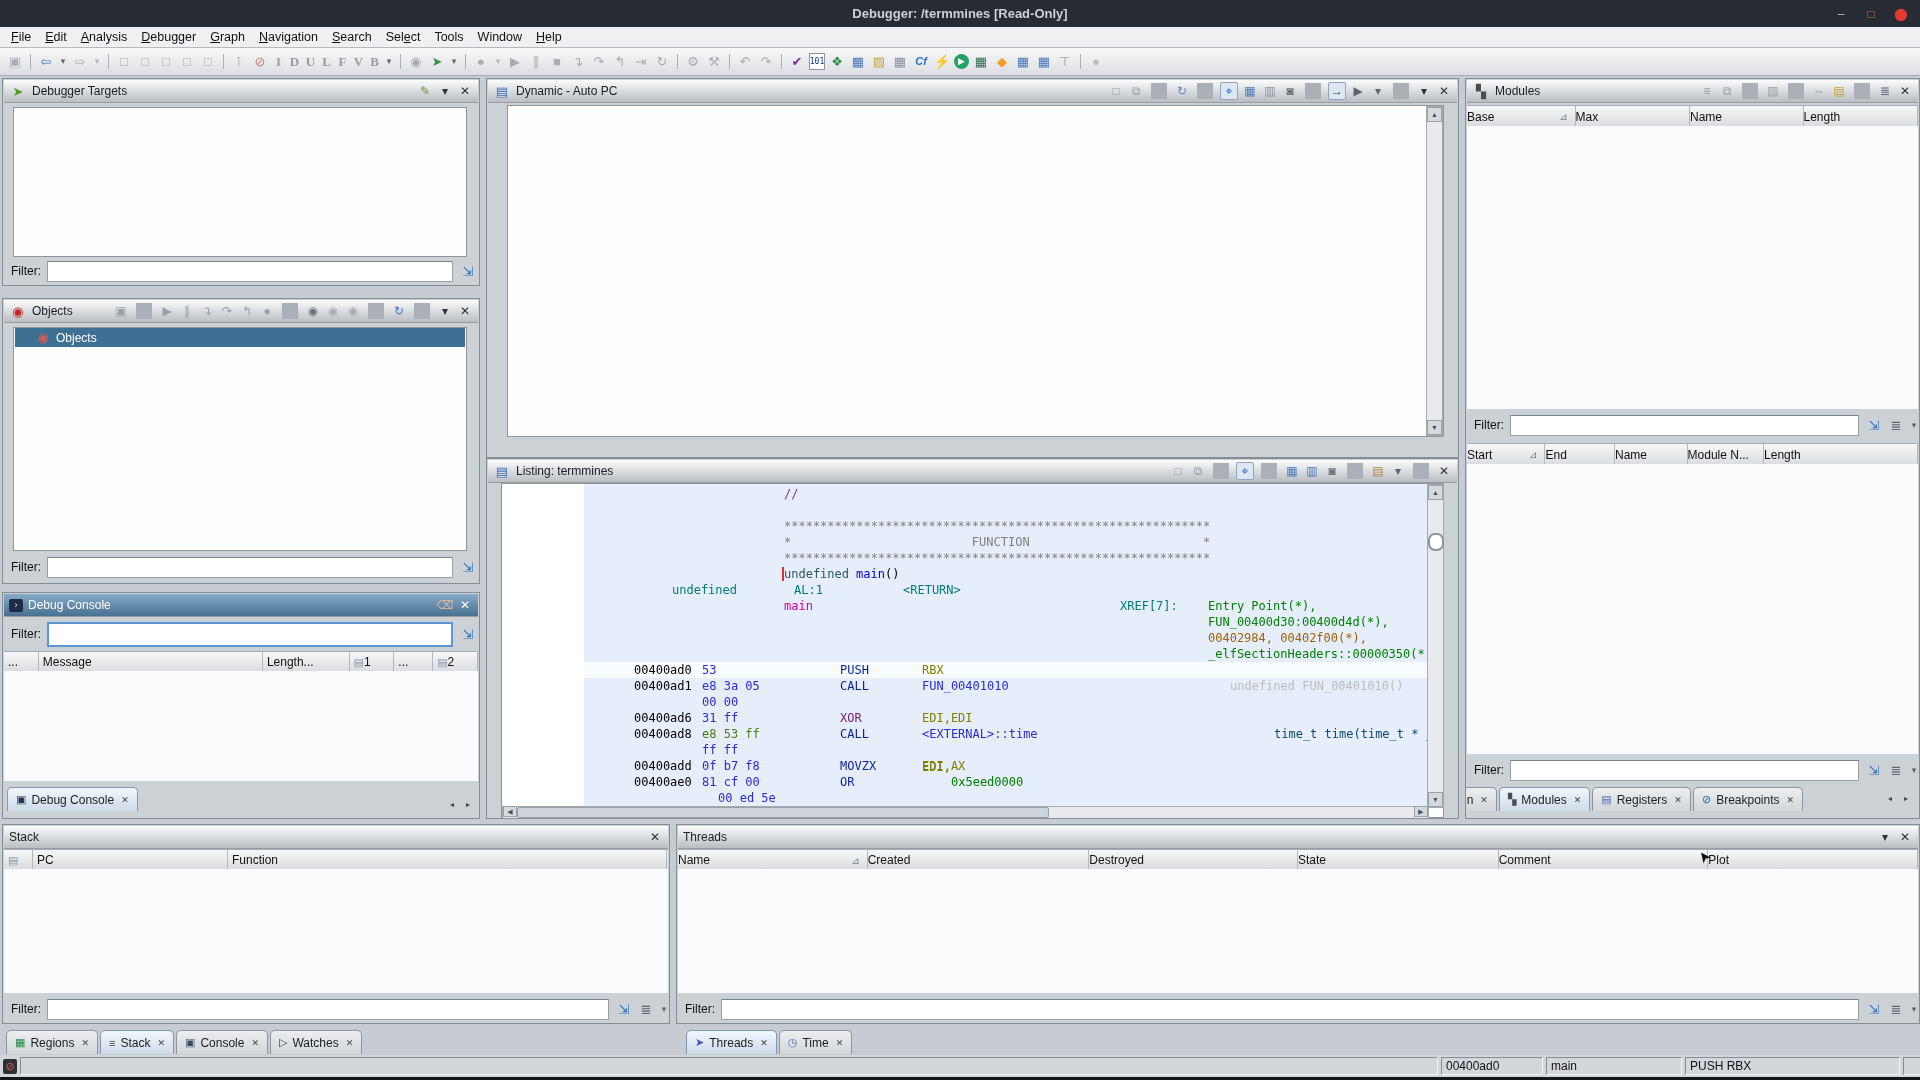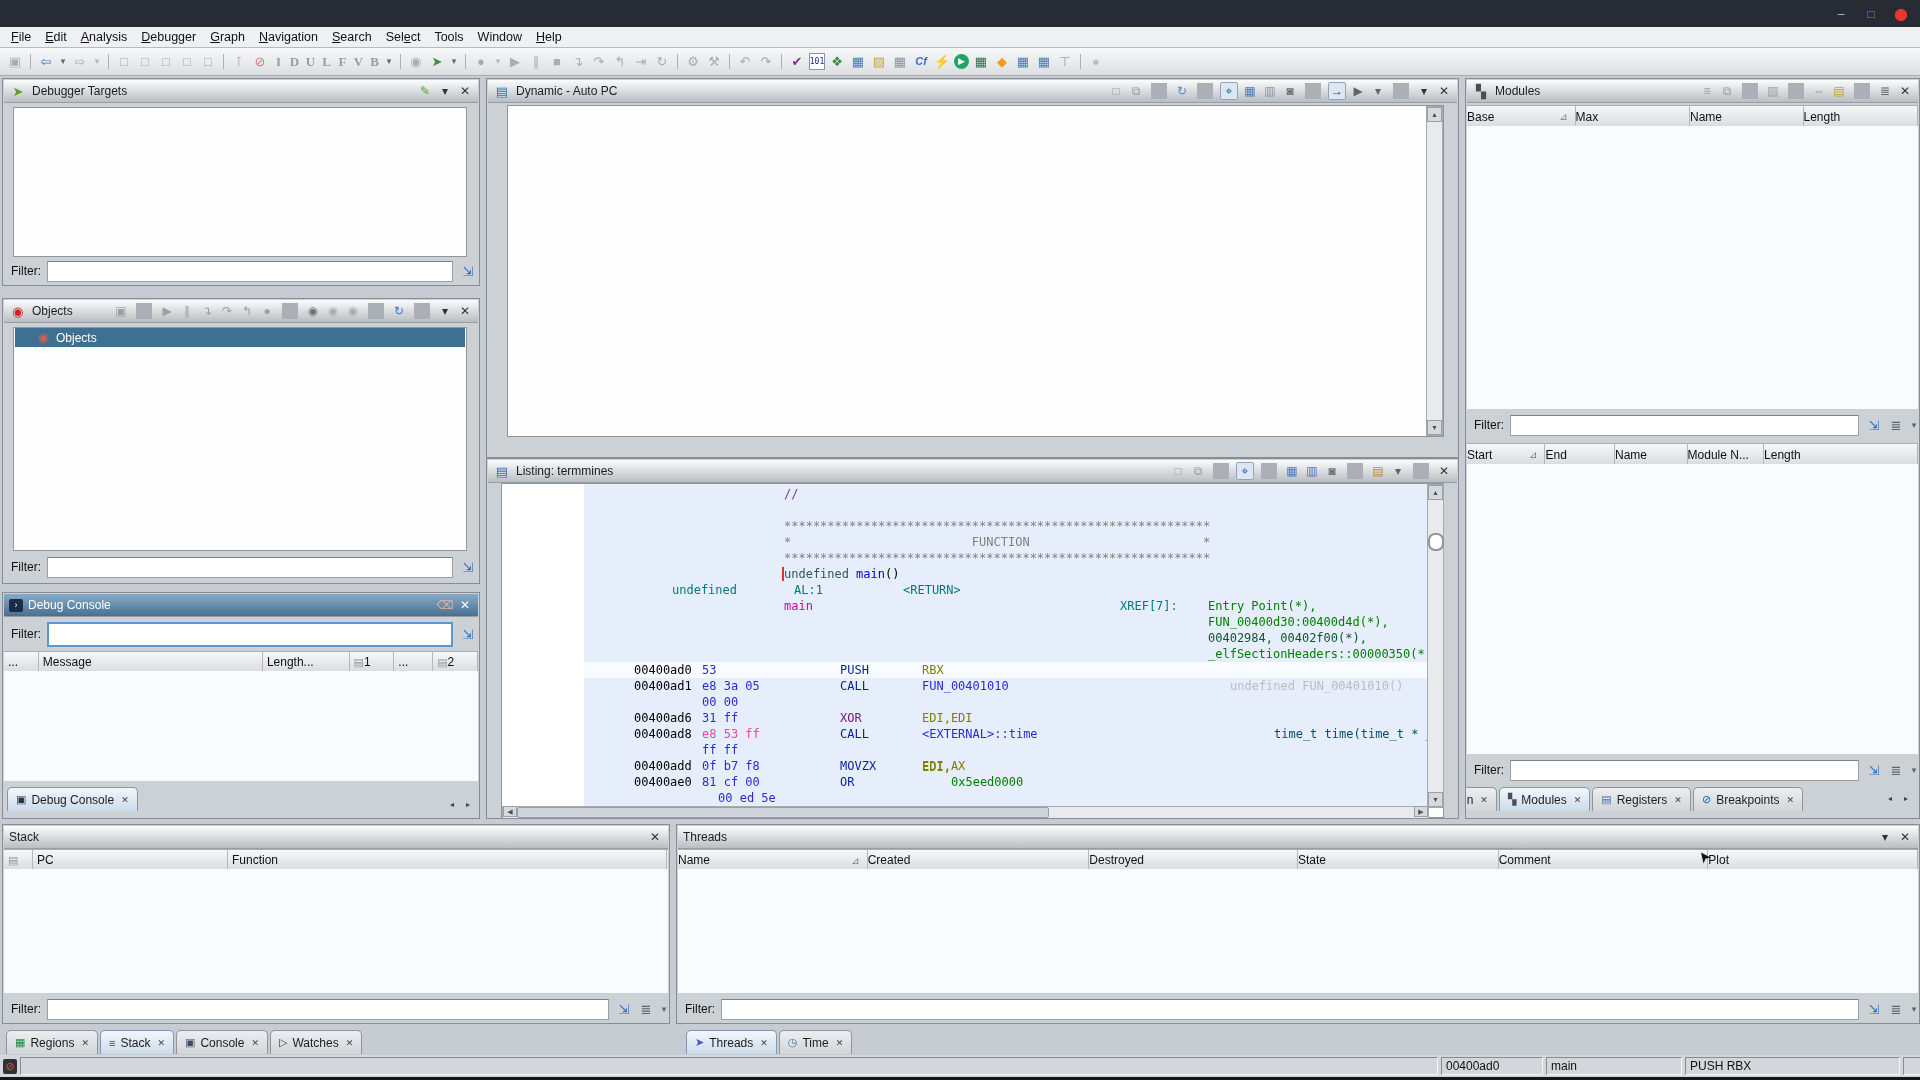--- a/index.html
+++ b/index.html
@@ -77,20 +77,21 @@
           padding:0 4px;font-size:12px;color:#111;flex:none;overflow:hidden;}
   .sicon{width:15px;height:15px;background:#2e3237;border-radius:2px;color:#e05548;display:flex;align-items:center;justify-content:center;font-size:11px;}
   .bottom-strip{left:0;top:1077px;width:1920px;height:3px;background:#14171a;}
   .mouse-cursor{font-size:15px;color:#101010;transform:rotate(-128deg);}
   u{text-decoration:underline;}
 </style>
 </head>
 <body>
 
 <div class="abs titlebar">
+  <span class="wtitle">Debugger: /termmines [Read-Only]</span>
   <span class="wcontrols">
     <span class="icon" style="color: rgb(185, 190, 197);">–</span>
       <span class="icon" style="color: rgb(192, 122, 54);">□</span>
       <span class="icon" style="color: rgb(226, 59, 46);">⬤</span>
   </span>
 </div>
 
 <div class="abs menubar">
 
     <span class="menu-item"><span></span><u>F</u><span>ile</span></span>
@@ -372,38 +373,38 @@
         <span class="seg" style="left: 282px; top: 82px; color: rgb(48, 85, 92);">undefined </span>
         <span class="seg" style="left: 354px; top: 82px; color: rgb(0, 0, 224);">main</span>
         <span class="seg" style="left: 383px; top: 82px; color: rgb(0, 0, 0);">()</span>
         <span class="seg" style="left: 170px; top: 98px; color: rgb(0, 122, 122);">undefined</span>
         <span class="seg" style="left: 292px; top: 98px; color: rgb(0, 122, 122);">AL:1</span>
         <span class="seg" style="left: 401px; top: 98px; color: rgb(0, 122, 122);">&lt;RETURN&gt;</span>
         <span class="seg" style="left: 282px; top: 114px; color: rgb(212, 0, 166);">main</span>
         <span class="seg" style="left: 618px; top: 114px; color: rgb(0, 122, 122);">XREF[7]:</span>
         <span class="seg" style="left: 706px; top: 114px; color: rgb(0, 128, 0);">Entry Point(*),</span>
         <span class="seg" style="left: 706px; top: 130px; color: rgb(0, 128, 0);">FUN_00400d30:00400d4d(*),</span>
-        <span class="seg" style="left: 706px; top: 146px; color: #14532d;">00402984, 00402f00(*),</span>
+        <span class="seg" style="left: 706px; top: 146px; color: #a16207;">00402984, 00402f00(*),</span>
         <span class="seg" style="left: 706px; top: 162px; color: rgb(0, 128, 0);">_elfSectionHeaders::00000350(*</span>
         <span class="seg" style="left: 132px; top: 178px; color: rgb(0, 0, 0);">00400ad0</span>
         <span class="seg" style="left: 200px; top: 178px; color: rgb(42, 42, 212);">53</span>
         <span class="seg" style="left: 338px; top: 178px; color: rgb(10, 31, 156);">PUSH</span>
         <span class="seg" style="left: 420px; top: 178px; color: rgb(127, 127, 0);">RBX</span>
         <span class="seg" style="left: 132px; top: 194px; color: rgb(0, 0, 0);">00400ad1</span>
         <span class="seg" style="left: 200px; top: 194px; color: rgb(42, 42, 212);">e8 3a 05</span>
         <span class="seg" style="left: 338px; top: 194px; color: rgb(10, 31, 156);">CALL</span>
         <span class="seg" style="left: 420px; top: 194px; color: rgb(42, 42, 212);">FUN_00401010</span>
         <span class="seg" style="left: 728px; top: 194px; color: rgb(188, 188, 188);">undefined FUN_00401010()</span>
         <span class="seg" style="left: 200px; top: 210px; color: rgb(42, 42, 212);">00 00</span>
         <span class="seg" style="left: 132px; top: 226px; color: rgb(0, 0, 0);">00400ad6</span>
         <span class="seg" style="left: 200px; top: 226px; color: rgb(42, 42, 212);">31 ff</span>
         <span class="seg" style="left: 338px; top: 226px; color: #701a75;">XOR</span>
         <span class="seg" style="left: 420px; top: 226px; color: rgb(127, 127, 0);">EDI,EDI</span>
         <span class="seg" style="left: 132px; top: 242px; color: rgb(0, 0, 0);">00400ad8</span>
-        <span class="seg" style="left: 200px; top: 242px; color: #ec4899;">e8 53 ff</span>
+        <span class="seg" style="left: 200px; top: 242px; color: #4d7c0f;">e8 53 ff</span>
         <span class="seg" style="left: 338px; top: 242px; color: rgb(10, 31, 156);">CALL</span>
         <span class="seg" style="left: 420px; top: 242px; color: rgb(42, 42, 212);">&lt;EXTERNAL&gt;::time</span>
         <span class="seg" style="left: 772px; top: 242px; color: #0c4a6e;">time_t time(time_t * __time</span>
         <span class="seg" style="left: 200px; top: 258px; color: rgb(42, 42, 212);">ff ff</span>
         <span class="seg" style="left: 132px; top: 274px; color: rgb(0, 0, 0);">00400add</span>
         <span class="seg" style="left: 200px; top: 274px; color: rgb(42, 42, 212);">0f b7 f8</span>
         <span class="seg" style="left: 338px; top: 274px; color: rgb(10, 31, 156);">MOVZX</span>
         <span class="seg" style="left: 420px; top: 274px; color: rgb(127, 127, 0);">EDI,AX</span>
         <span class="seg" style="left: 132px; top: 290px; color: rgb(0, 0, 0);">00400ae0</span>
         <span class="seg" style="left: 200px; top: 290px; color: rgb(42, 42, 212);">81 cf 00</span>

